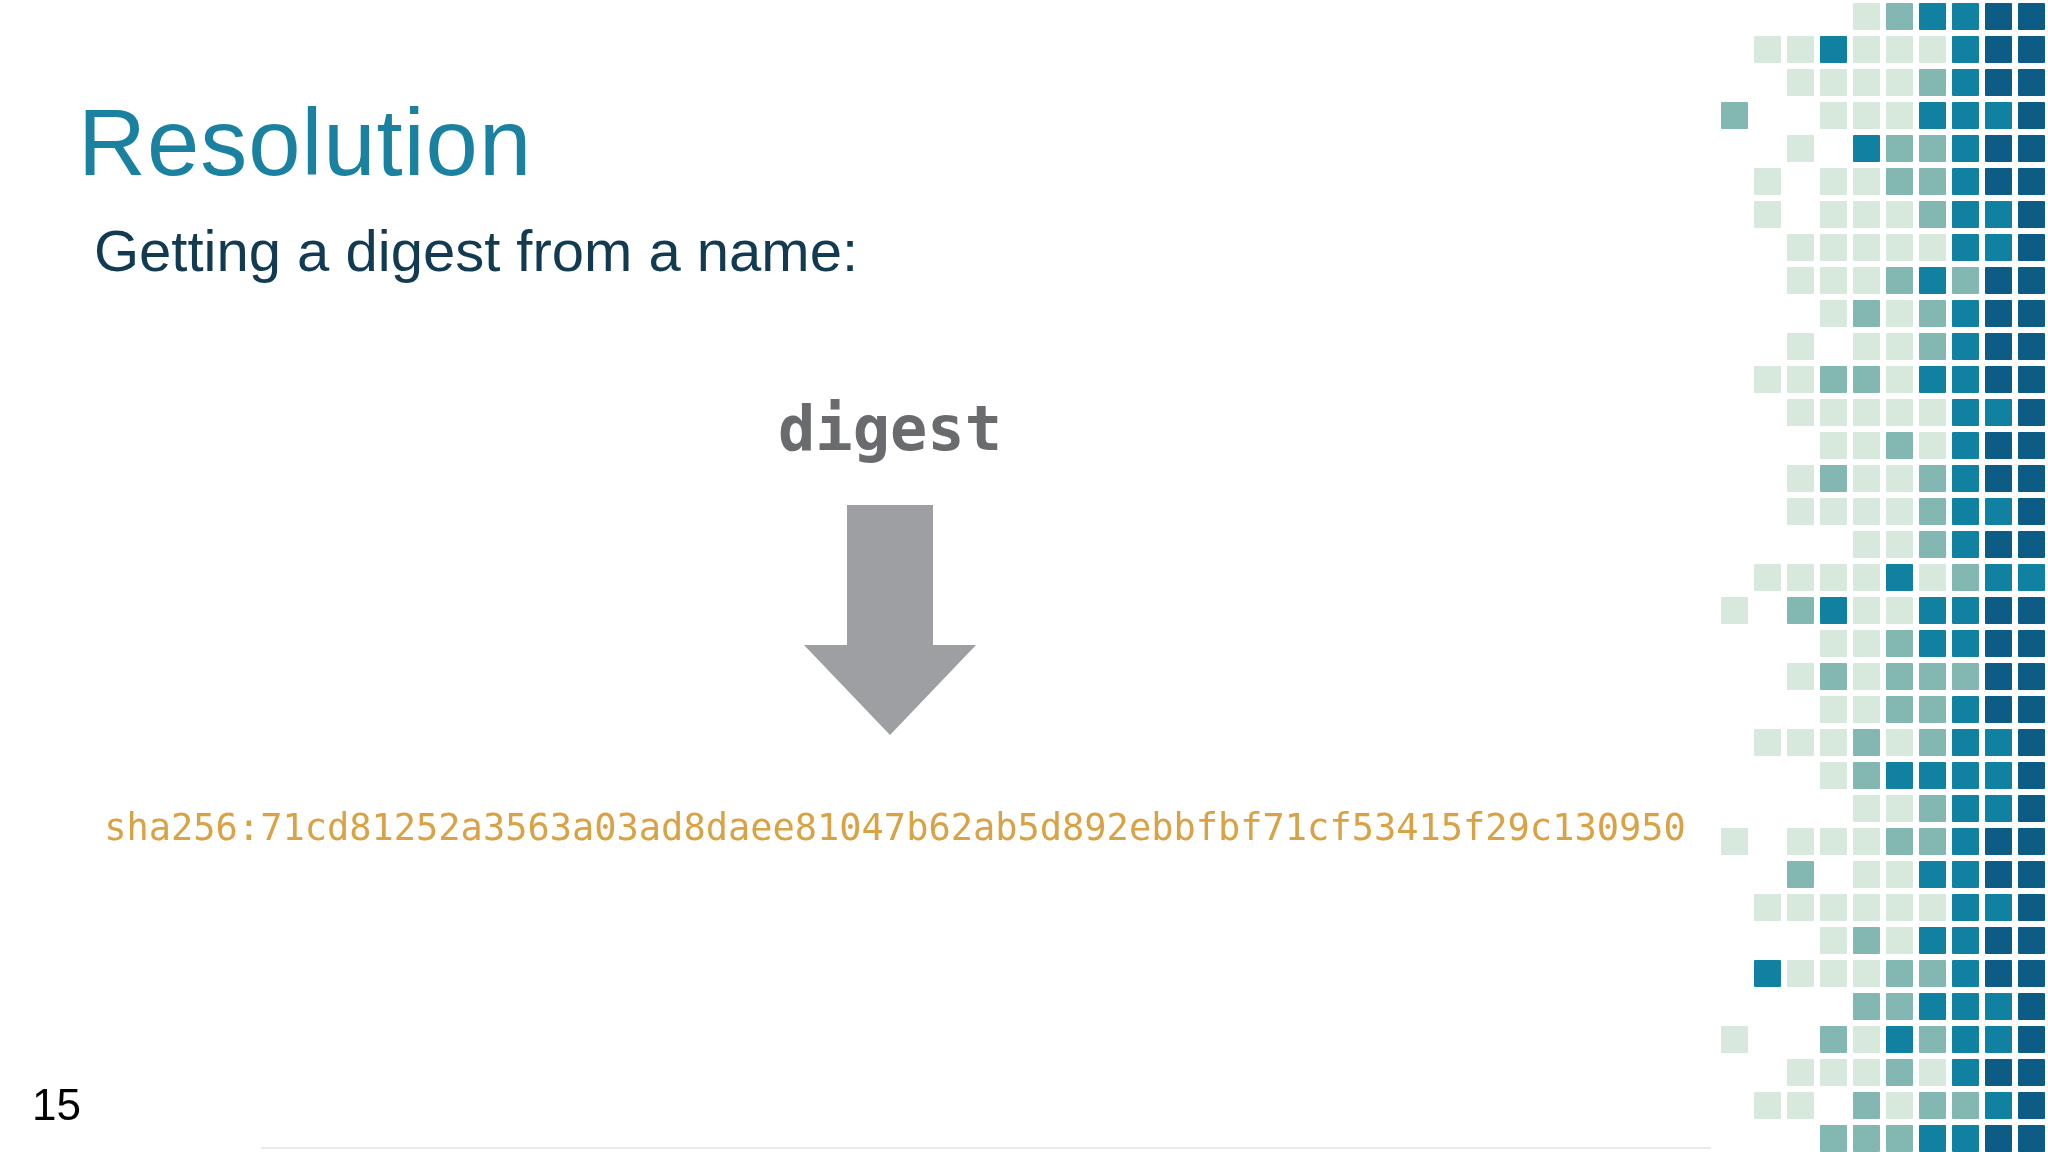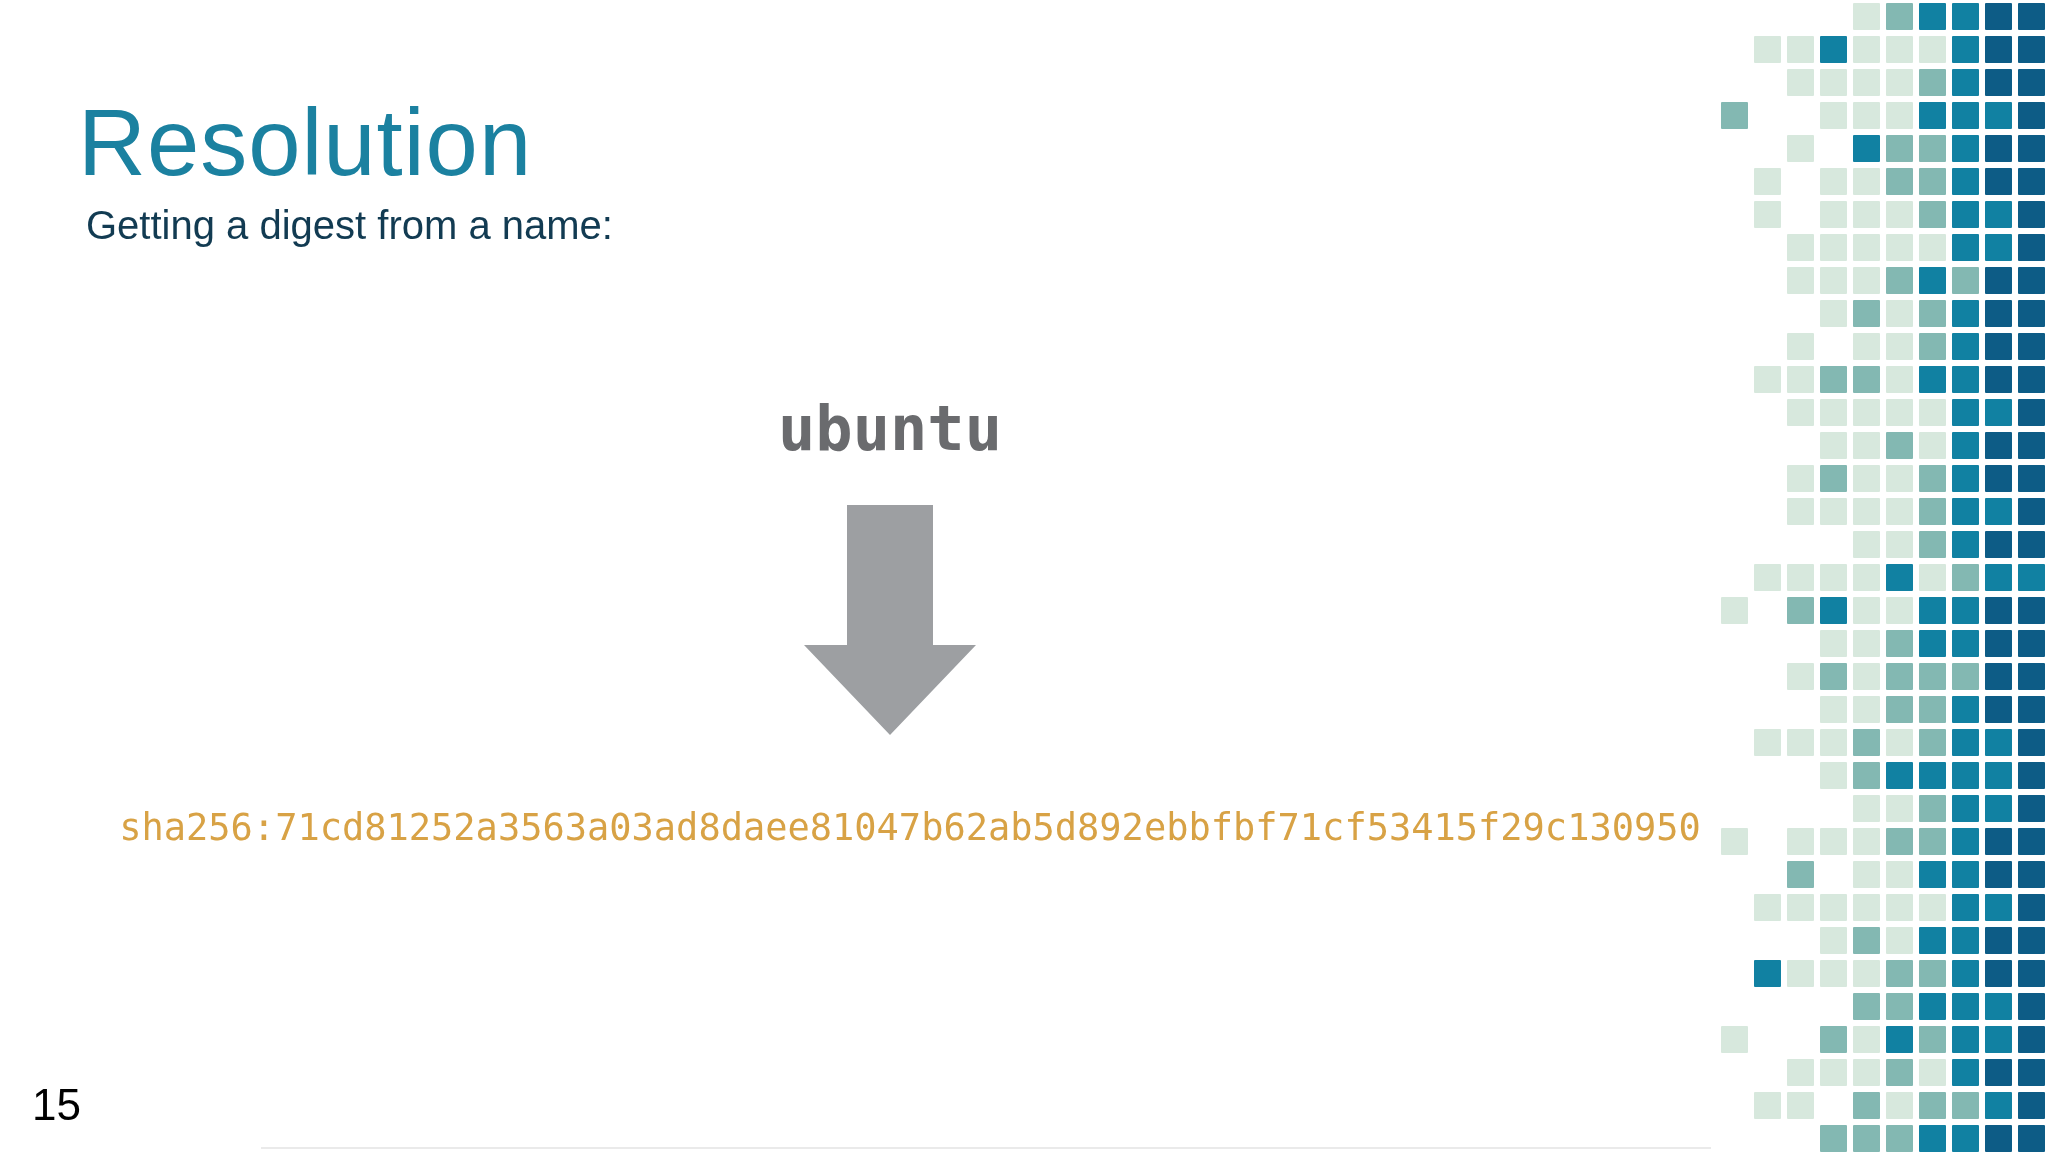--- a/index.html
+++ b/index.html
@@ -22,23 +22,23 @@
     left: 78px;
     top: 28px;
     font-size: 94px;
     font-weight: 300;
     letter-spacing: 1px;
     color: #1b81a0;
     line-height: 1.1;
   }
   .slide-subtitle {
     position: absolute;
-    left: 86px;
+    left: 94px;
     top: 168px;
-    font-size: 40px;
+    font-size: 58px;
     font-weight: 400;
     color: #123b52;
     line-height: 1.2;
   }
   .content-col {
     position: absolute;
     left: 0;
     top: 0;
     width: 1780px;
     height: 1152px;
@@ -67,21 +67,20 @@
     left: 0;
     width: 1790px;
     top: 806px;
     text-align: center;
     font-family: "DejaVu Sans Mono", monospace;
     font-size: 37px;
     font-weight: 500;
     color: #d8a245;
     letter-spacing: 0px;
     white-space: nowrap;
-    padding-left: 15px;
   }
   .page-number {
     position: absolute;
     left: 32px;
     top: 1080px;
     font-size: 44px;
     color: #000000;
   }
   .bottom-edge-line {
     position: absolute;
@@ -112,21 +111,21 @@
 <body>
 
 <div class="slide">
 
   <h1 class="slide-title">Resolution</h1>
 
   <h2 class="slide-subtitle">Getting a digest from a name:</h2>
 
   <div class="content-col">
 
-    <div class="image-name">ubuntu</div>
+    <div class="image-name">digest</div>
 
     <div class="arrow-wrap">
       <svg width="172" height="230" viewBox="0 0 172 230" xmlns="http://www.w3.org/2000/svg">
         <polygon points="43,0 129,0 129,140 172,140 86,230 0,140 43,140" fill="#9d9fa2"></polygon>
       </svg>
     </div>
 
     <div class="digest-text">sha256:71cd81252a3563a03ad8daee81047b62ab5d892ebbfbf71cf53415f29c130950</div>
   </div>
 

